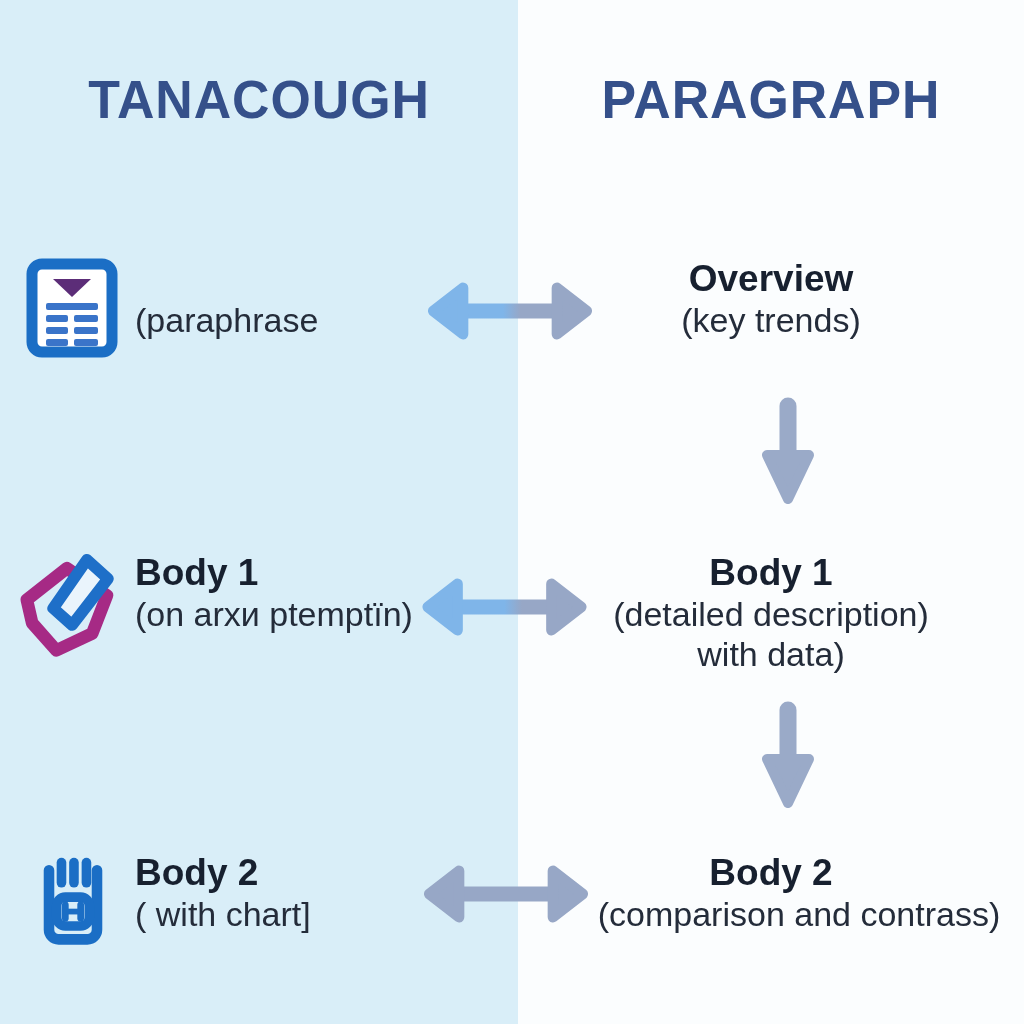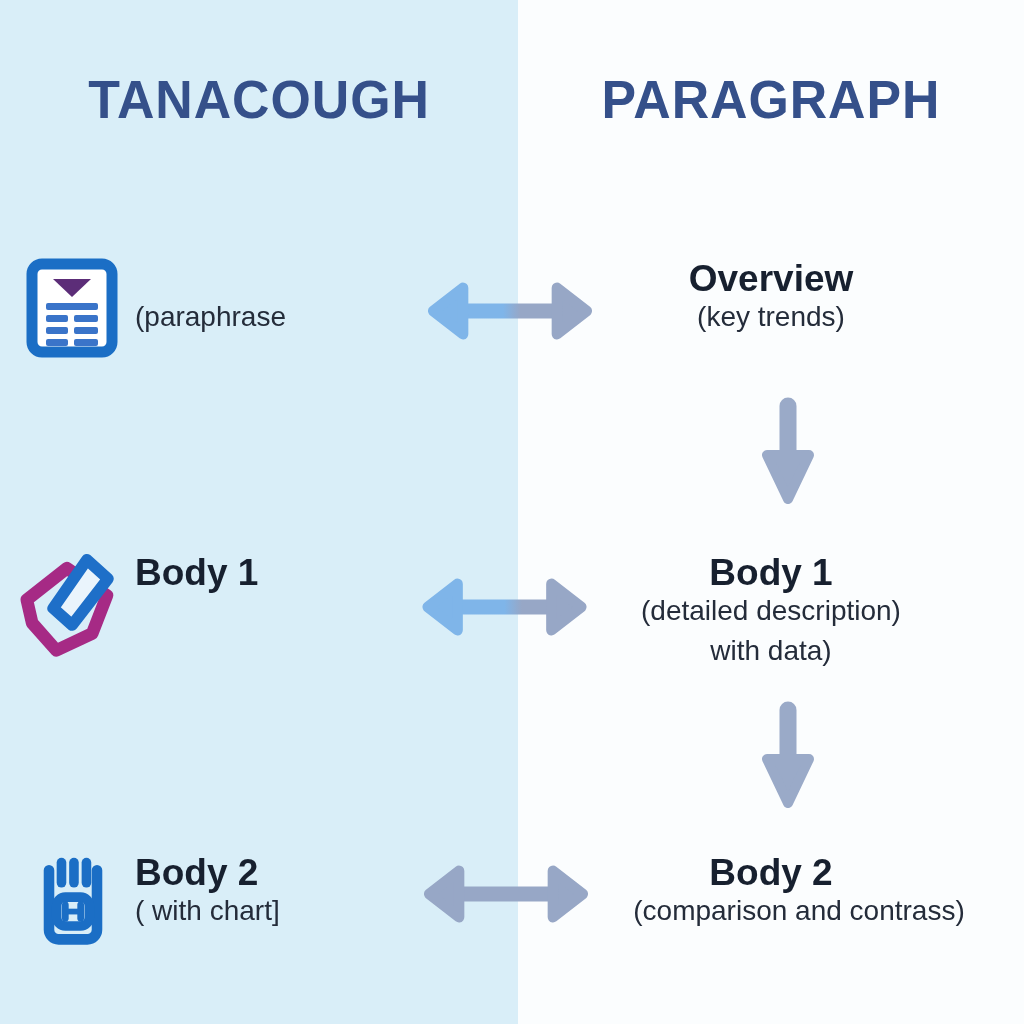--- a/index.html
+++ b/index.html
@@ -14,21 +14,21 @@
     position:absolute;top:68px;text-align:center;
     font-size:54px;font-weight:800;letter-spacing:1px;color:#35508a;
     transform:scaleX(0.96);
   }
   .col-header.left{left:0;width:518px;}
   .col-header.right{left:518px;width:506px;}
   .row-heading{
     position:absolute;font-size:37px;font-weight:700;color:#17202f;white-space:nowrap;
   }
   .row-sub{
-    position:absolute;font-size:28px;font-weight:400;color:#242c3a;white-space:nowrap;
+    position:absolute;font-size:34px;font-weight:400;color:#242c3a;white-space:nowrap;
   }
   .right-text{left:518px;width:506px;text-align:center;}
   .icon-box{position:absolute;}
   .arrow-box{position:absolute;}
   svg{display:block;width:100%;height:100%;}
 </style>
 </head>
 <body>
 
 <div class="canvas">
@@ -77,20 +77,21 @@
     </svg>
   </div>
 
   <div class="icon-box" style="left:10px;top:545px;width:118px;height:118px;">
     <svg viewBox="0 0 112 112">
       <path d="M16,52 L54,22 L92,48 L78,84 L44,100 L21,74 Z" fill="none" stroke="#a62a85" stroke-width="12" stroke-linejoin="round" stroke-linecap="round"></path>
       <path d="M73,14 L93,32 L59,76 L41,60 Z" fill="#eaf4fc" stroke="#1e6fc8" stroke-width="11" stroke-linejoin="round"></path>
     </svg>
   </div>
   <div class="row-heading" style="left:135px;top:552px;">Body 1</div>
+  <div class="row-sub" style="left:135px;top:595px;">(on arxи ptemptïn)</div>
 
   <div class="arrow-box" style="left:406px;top:574px;width:197px;height:66px;">
     <svg viewBox="0 0 210 80">
       <defs>
         <linearGradient id="ga2" gradientUnits="userSpaceOnUse" x1="0" y1="0" x2="210" y2="0">
           <stop offset="0.5" stop-color="#7fb5e9"></stop>
             <stop offset="0.6" stop-color="#97a7c6"></stop>
         </linearGradient>
       </defs>
       <line x1="38" y1="40" x2="172" y2="40" stroke="url(#ga2)" stroke-width="18"></line>

